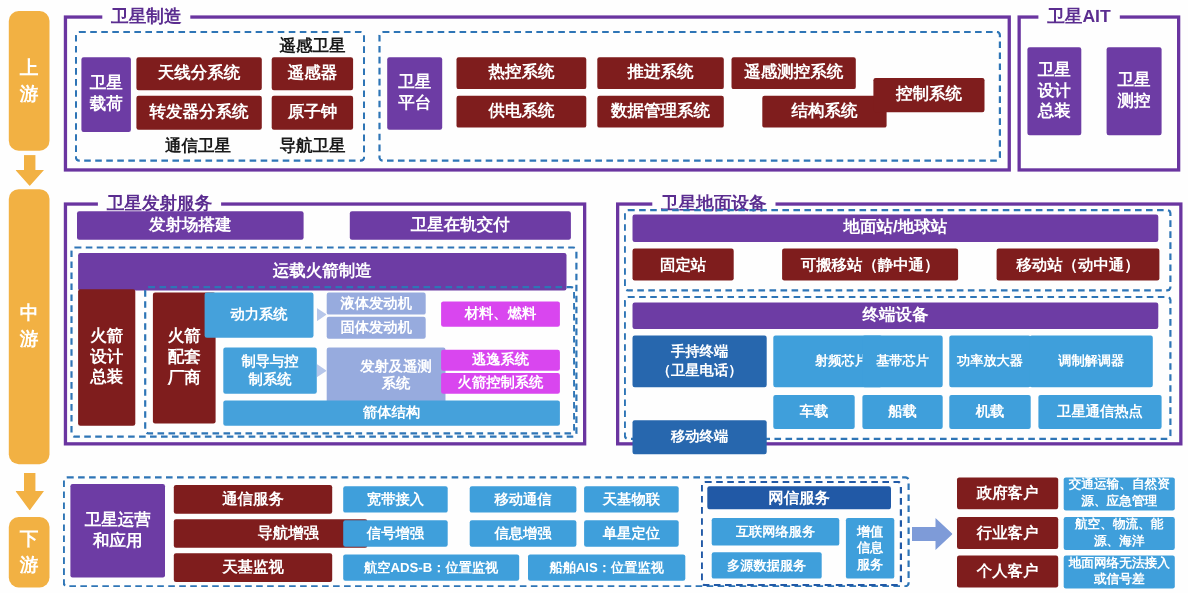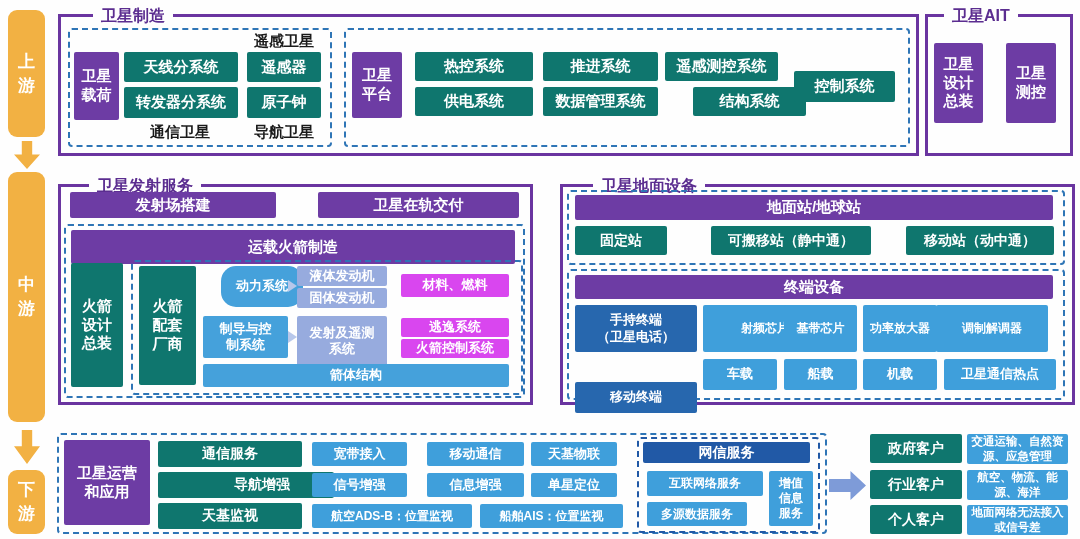--- a/index.html
+++ b/index.html
@@ -6,21 +6,21 @@
   .canvas{
     position:relative;width:1080px;height:539px;background:#fefefe;
     font-family:"Liberation Sans","DejaVu Sans",sans-serif;overflow:hidden;
   }
   .box{
     position:absolute;display:flex;align-items:center;justify-content:center;
     color:#fff;font-weight:bold;text-align:center;white-space:pre-line;
     line-height:1.25;border-radius:2px;font-size:14px;
   }
   .purple{background:#6D3CA4;}
-  .b-dark{background:#0f766e;}
+  .b-dark{background:#7f1d1d;}
   .b-navy{background:#2767AE;}
   .b-deep{background:#2159A6;}
   .b-sky{background:#3F9FDB;}
   .b-mid{background:#45A1DB;}
   .lav1{background:#97ABDE;}
   .lav2{background:#d946ef;}
   .sec{position:absolute;border:3px solid #6A35A0;}
   .dash{position:absolute;border:2px dashed #2E75B6;border-radius:4px;}
   .dash-navy{position:absolute;border:2px dashed #2159A6;border-radius:4px;}
   .sec-title{
@@ -110,29 +110,29 @@
 
   <div class="dash" style="left:64px;top:224px;width:457px;height:170px;"></div>
   <div class="box purple fs15" style="left:71px;top:230px;width:444px;height:34px;">运载火箭制造</div>
   <div class="box b-dark fs15" style="left:71px;top:263px;width:52px;height:124px;">火箭
 设计
 总装</div>
   <div class="dash" style="left:131px;top:260px;width:388px;height:131px;"></div>
   <div class="box b-dark fs15" style="left:139px;top:266px;width:57px;height:119px;">火箭
 配套
 厂商</div>
-  <div class="box b-mid fs13" style="left:221px;top:266px;width:82px;height:41px;border-radius:15px;">动力系统</div>
+  <div class="box b-mid fs13" style="left:186px;top:266px;width:99px;height:41px;">动力系统</div>
   <div class="chev" style="left:288px;top:280px;"></div>
   <div class="box lav1 fs13" style="left:297px;top:266px;width:90px;height:20px;">液体发动机</div>
   <div class="box lav1 fs13" style="left:297px;top:288px;width:90px;height:20px;">固体发动机</div>
   <div class="box lav2 fs13" style="left:401px;top:274px;width:108px;height:23px;">材料、燃料</div>
   <div class="box b-mid fs13" style="left:203px;top:316px;width:85px;height:42px;">制导与控
 制系统</div>
   <div class="chev" style="left:288px;top:331px;"></div>
-  <div class="box lav1 fs13" style="left:297px;top:316px;width:90px;height:50px;">发射及遥测
+  <div class="box lav1 fs13" style="left:297px;top:316px;width:90px;height:50px;padding-left:18px;">发射及遥测
 系统</div>
   <div class="box lav2 fs13" style="left:401px;top:318px;width:108px;height:19px;">逃逸系统</div>
   <div class="box lav2 fs13" style="left:401px;top:339px;width:108px;height:19px;">火箭控制系统</div>
   <div class="box b-mid fs13" style="left:203px;top:364px;width:306px;height:23px;">箭体结构</div>
 
   <div class="sec" style="left:560px;top:184px;width:509px;height:215px;">
     <span class="sec-title" style="left:30px;">卫星地面设备</span>
   </div>
   <div class="dash" style="left:567px;top:190px;width:494px;height:71px;"></div>
   <div class="box purple fs15" style="left:575px;top:195px;width:478px;height:25px;">地面站/地球站</div>

